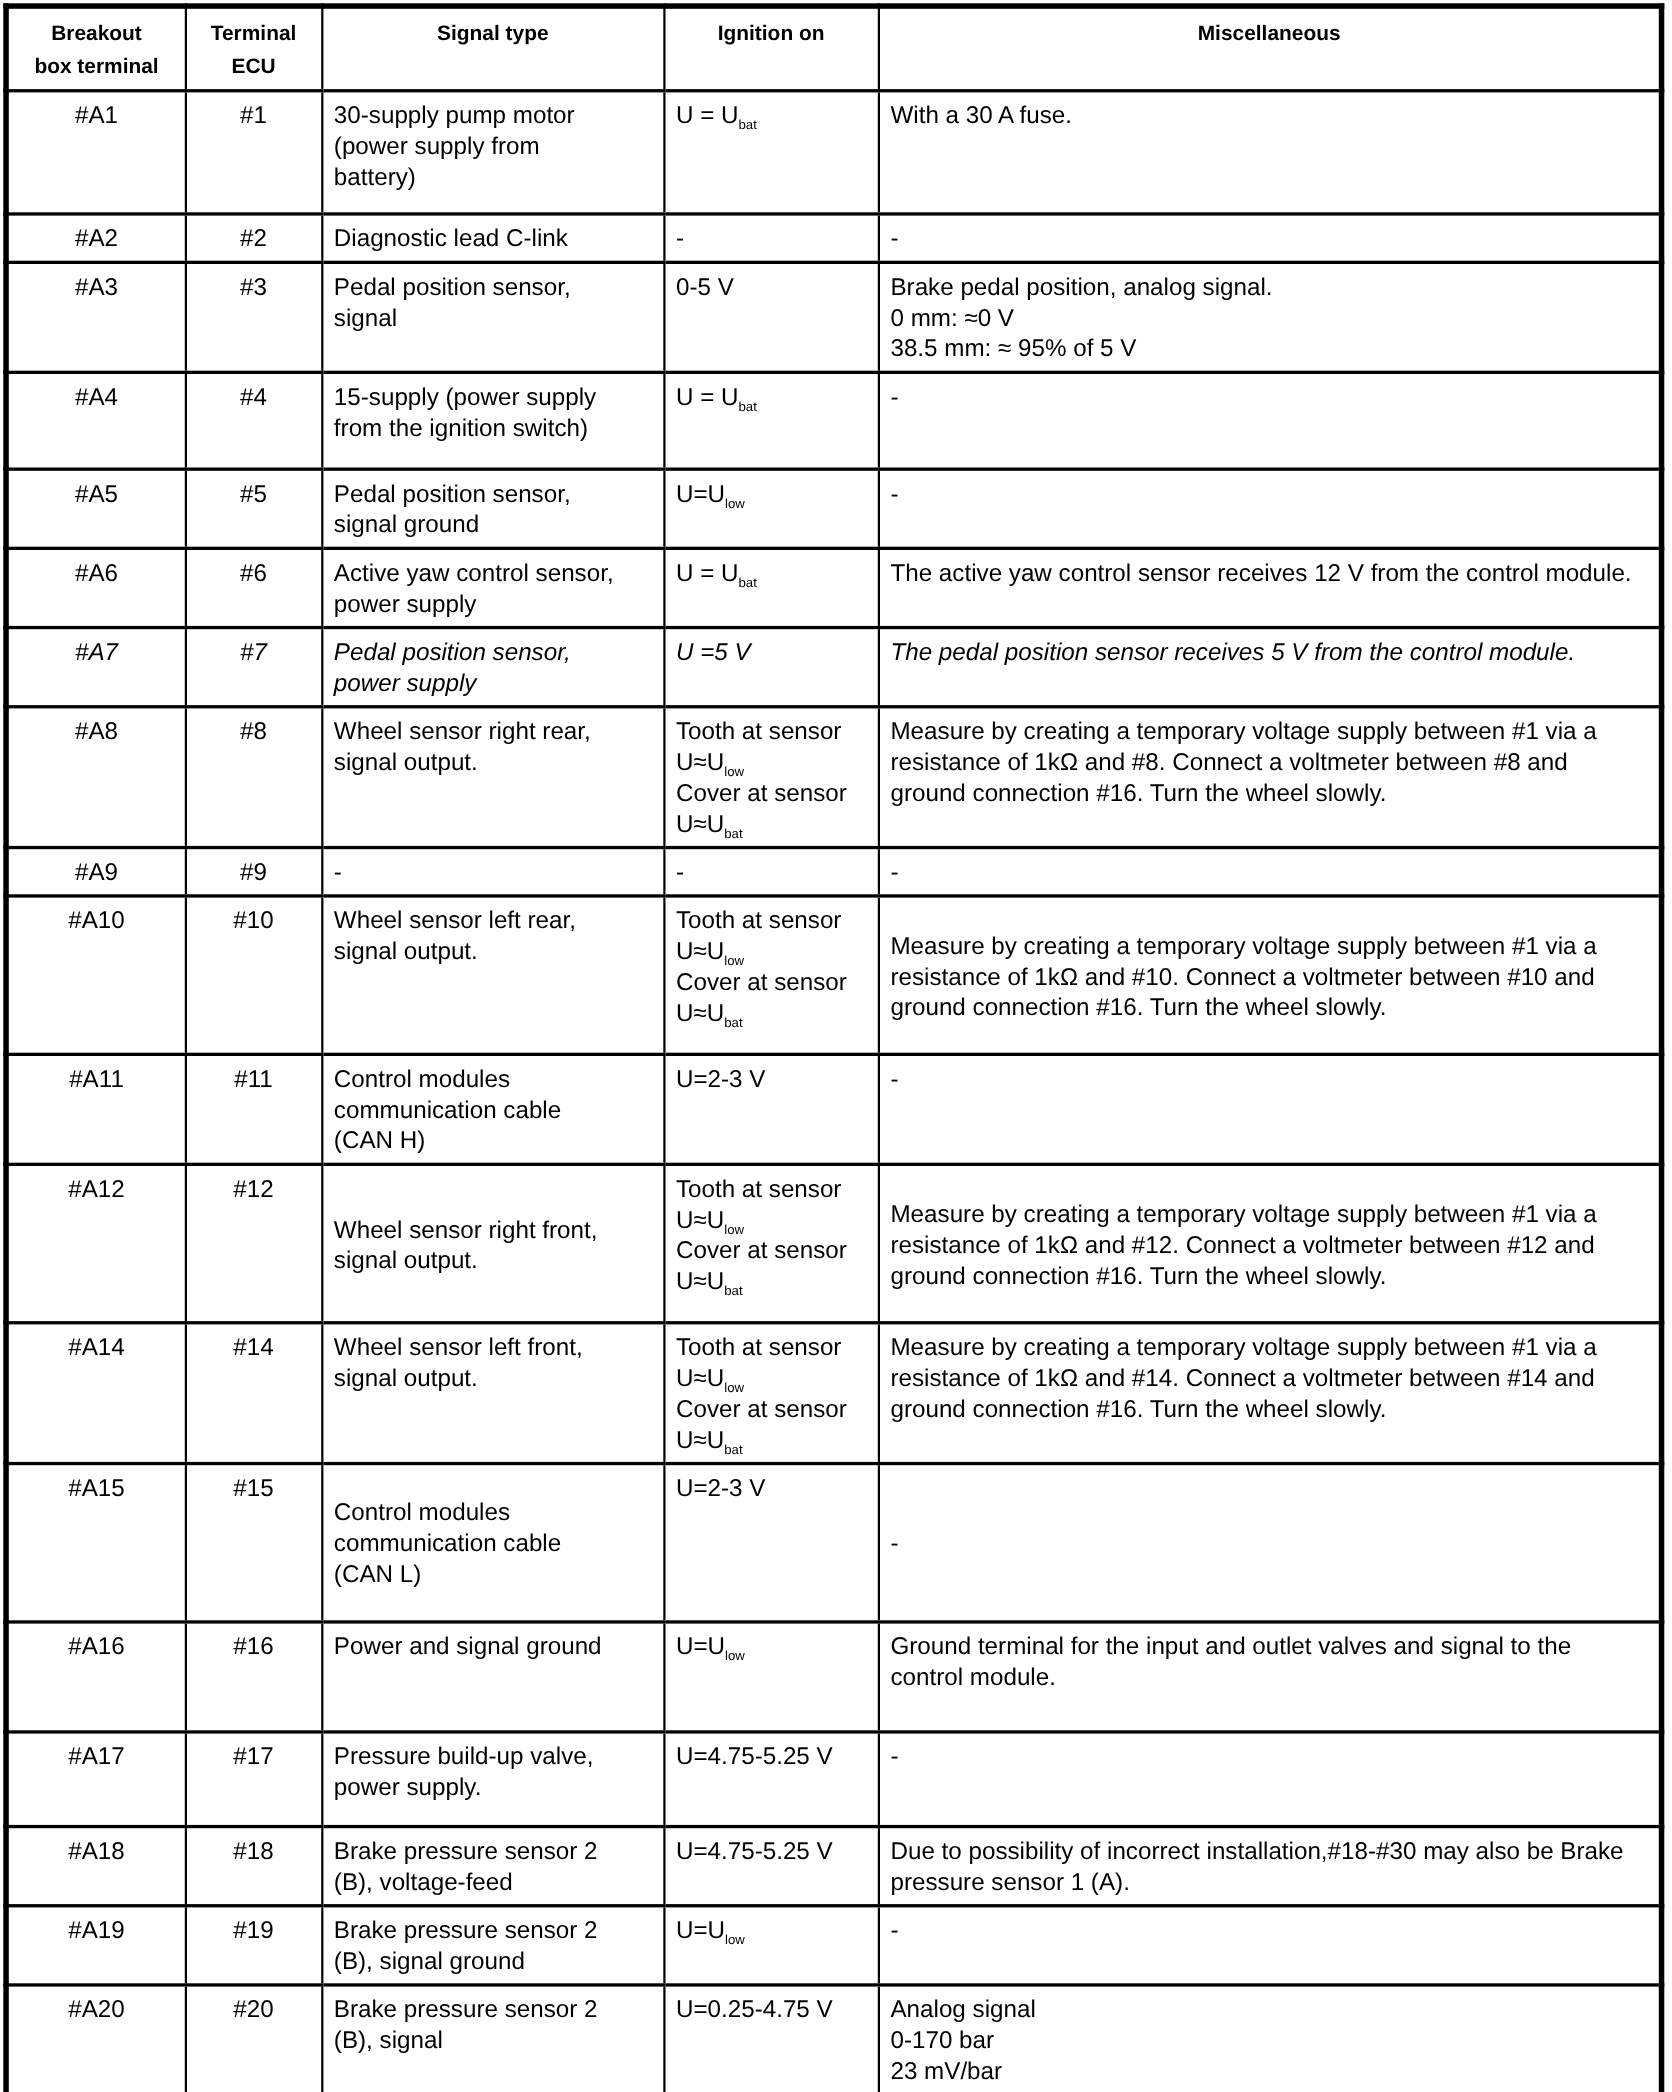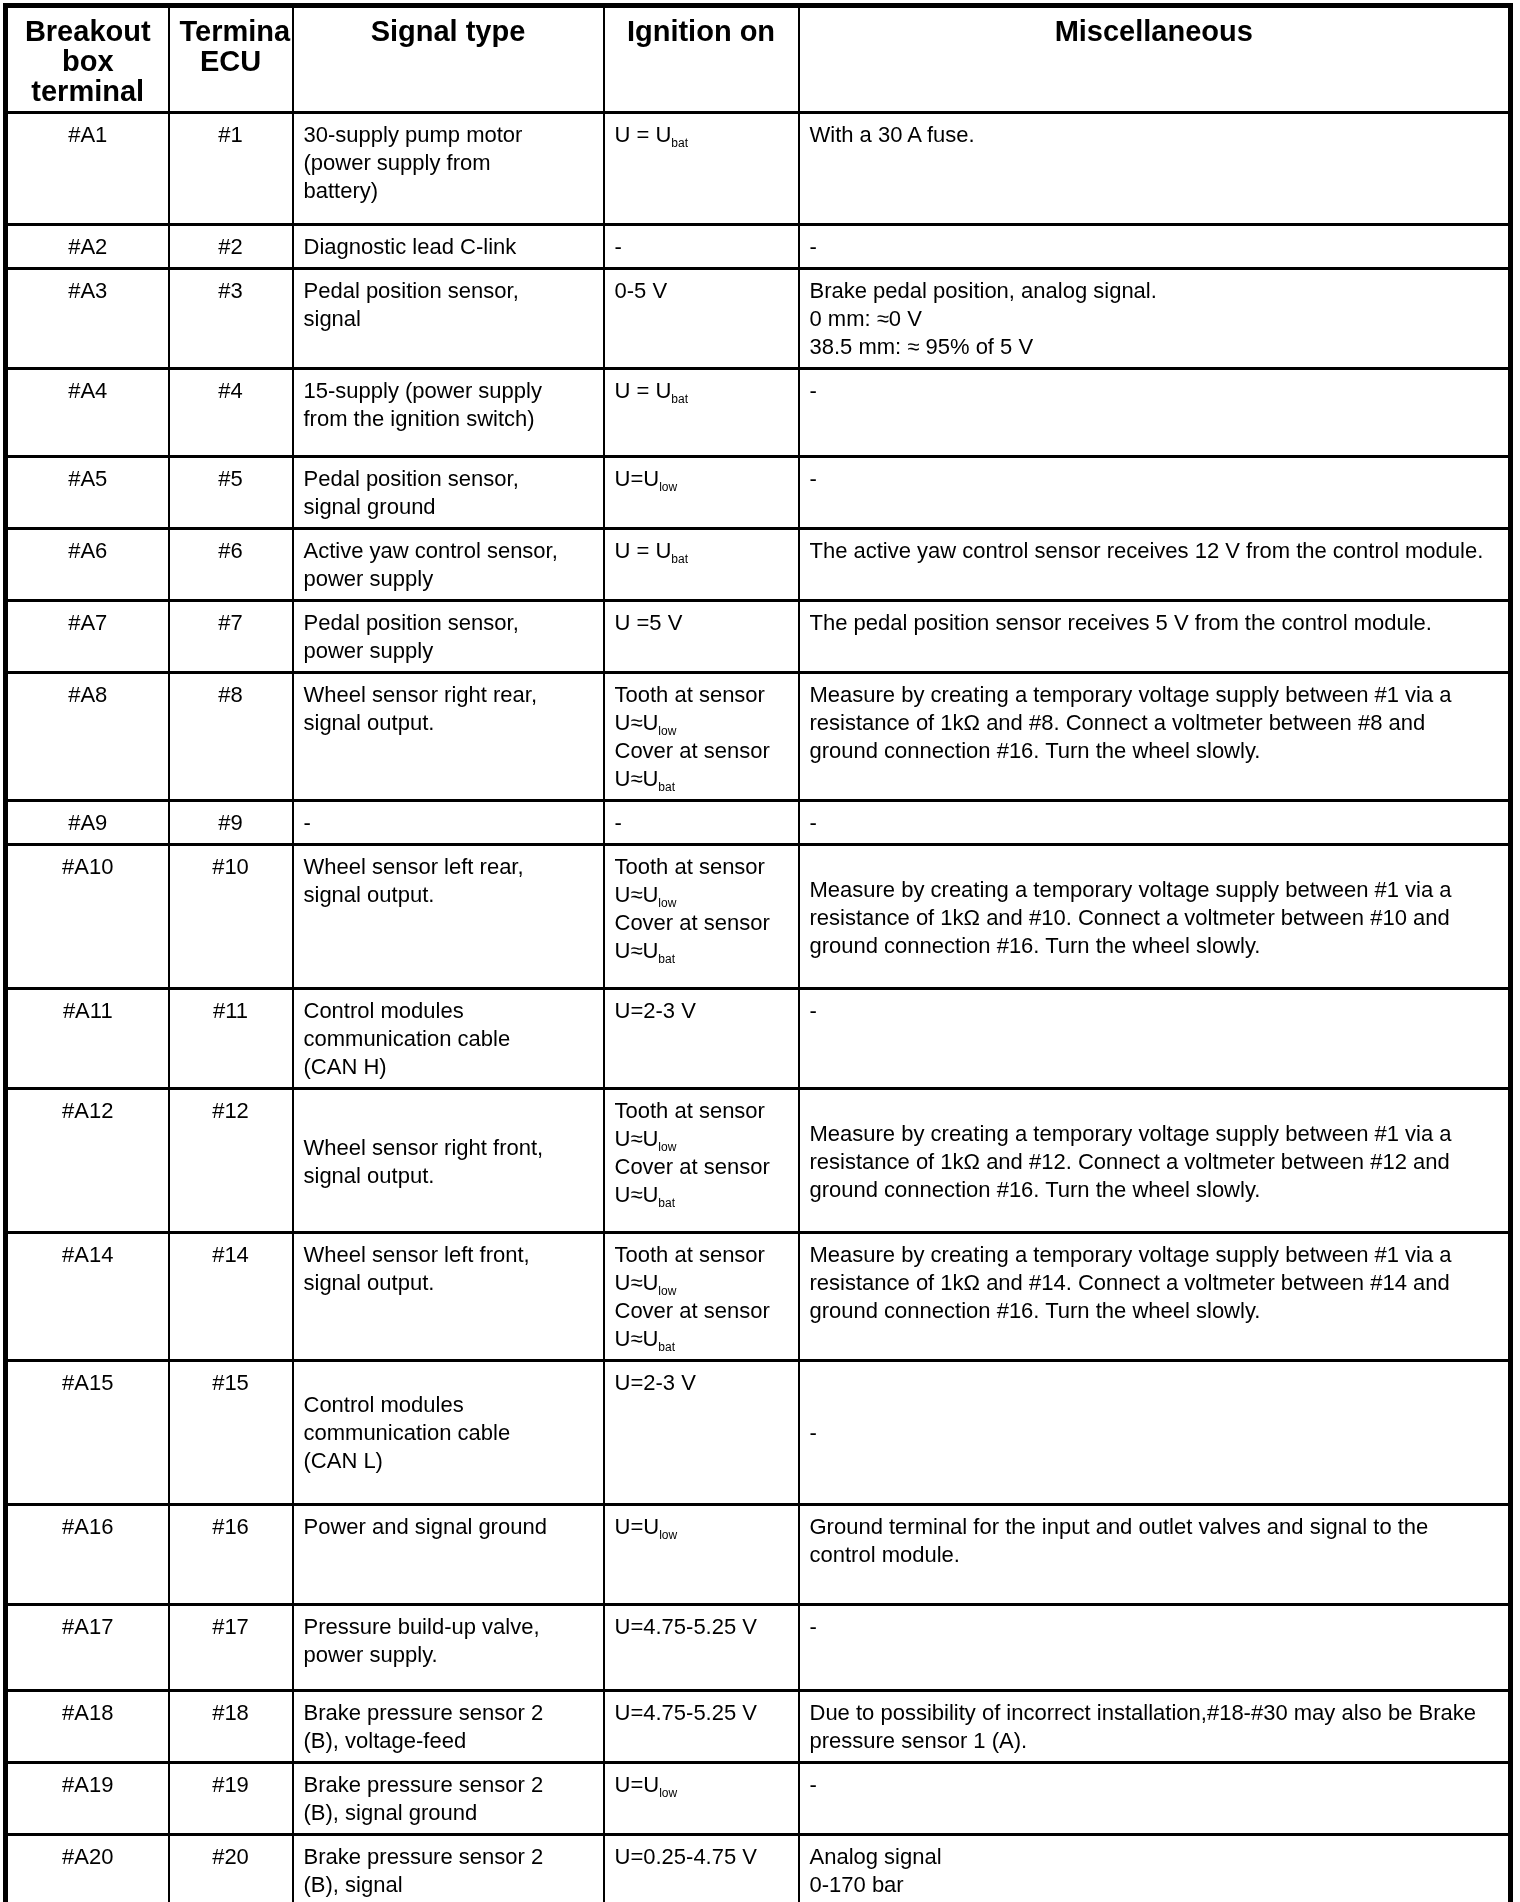--- a/index.html
+++ b/index.html
@@ -11,34 +11,34 @@
     border-collapse:collapse;table-layout:fixed;width:1510px;
     border:5px solid #000;background:#fff;
   }
   col.c1{width:163px}col.c2{width:124px}col.c3{width:311px}col.c4{width:195px}
   th,td{
     border:2px solid #000;border-top-width:3px;border-bottom-width:3px;
     vertical-align:top;padding:7px 10px 5px 10px;
     font-size:22px;line-height:28px;overflow:hidden;
   }
   th{
-    font-size:29px;font-weight:bold;text-align:center;line-height:30px;
+    font-size:19px;font-weight:bold;text-align:center;line-height:30px;
     padding-top:8px;
   }
   td:nth-child(1),td:nth-child(2){text-align:center;}
   sub{font-size:12px;line-height:1;}
   
   thead tr{height:70px;}
   tbody tr:nth-child(1){height:112px;}
   tbody tr:nth-child(2){height:44px;}
   tbody tr:nth-child(3){height:100px;}
   tbody tr:nth-child(4){height:88px;}
   tbody tr:nth-child(5){height:72px;}
   tbody tr:nth-child(6){height:72px;}
-  tbody tr:nth-child(7){height:72px;}
+  tbody tr:nth-child(7){height:72px;font-style:italic;}
   tbody tr:nth-child(8){height:128px;}
   tbody tr:nth-child(9){height:44px;}
   tbody tr:nth-child(10){height:144px;}
   tbody tr:nth-child(11){height:100px;}
   tbody tr:nth-child(12){height:144px;}
   tbody tr:nth-child(13){height:44px;}
   tbody tr:nth-child(14){height:144px;}
   tbody tr:nth-child(15){height:100px;}
   tbody tr:nth-child(16){height:86px;}
   tbody tr:nth-child(17){height:72px;}

